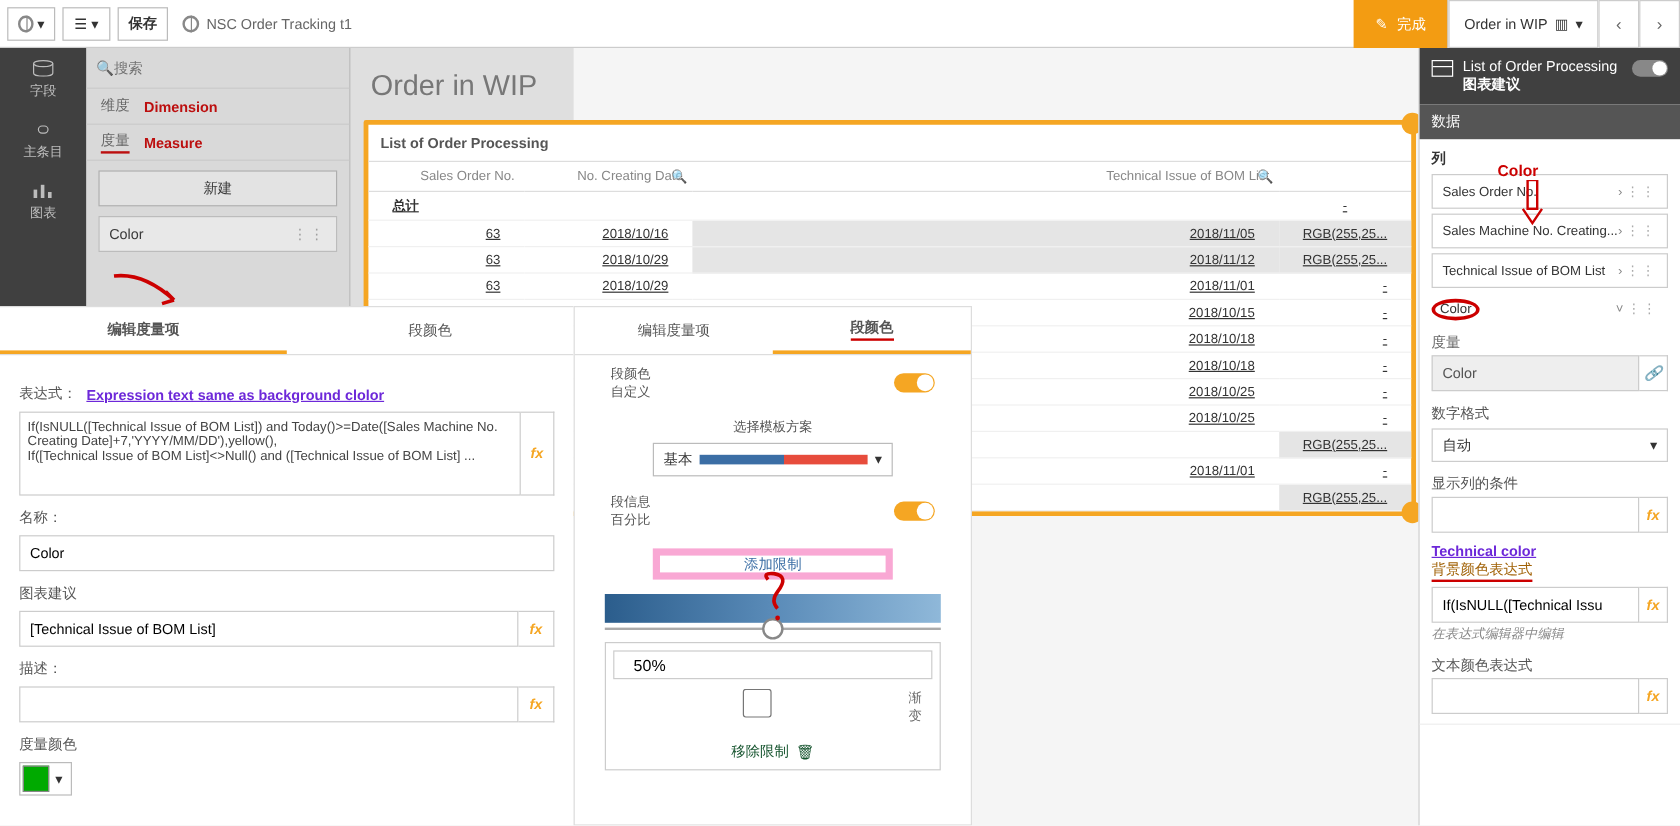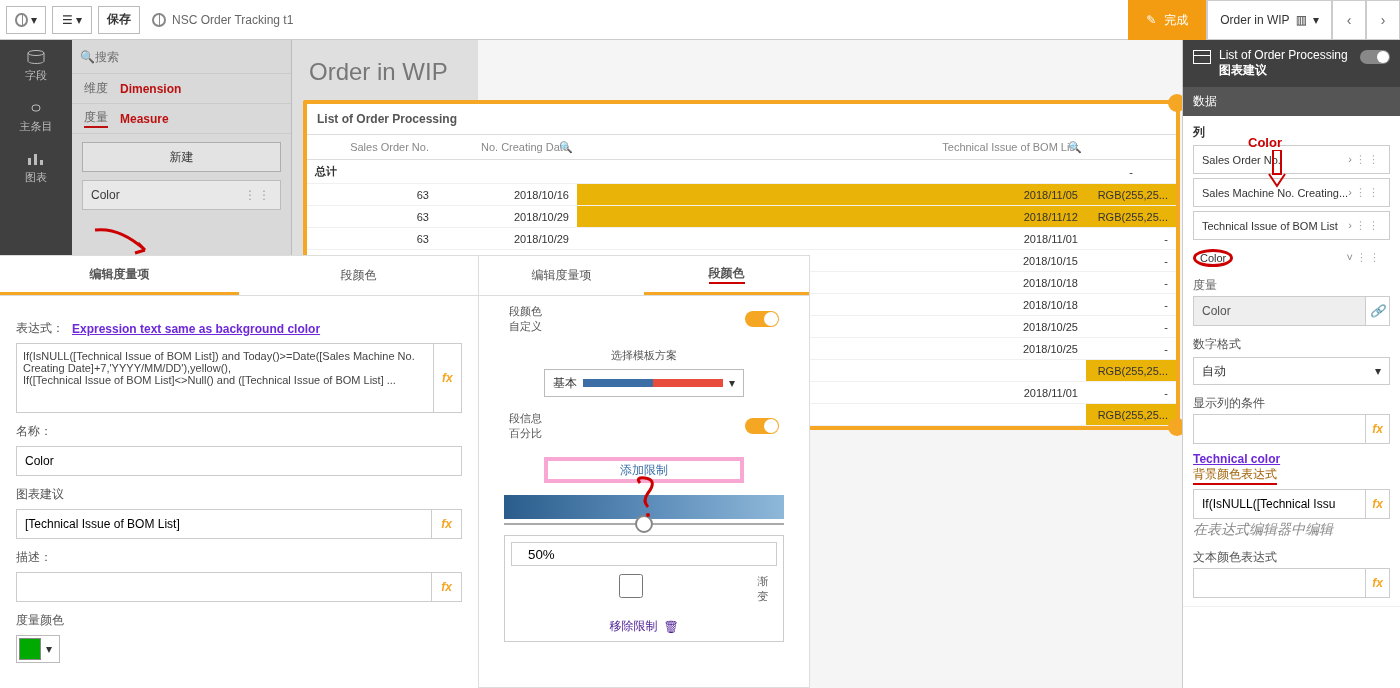--- a/index.html
+++ b/index.html
@@ -39,22 +39,22 @@
 
 .sheet { position:absolute; left:295px; top:40px; width:885px; height:430px; }
 .sheet-title { font-size:24px; color:#777; padding:18px 0 14px 14px;}
 .table-wrap { border: 4px solid #f5a623; border-radius:2px; background:#fff; position:relative; margin-left:8px;}
 .corner { width:18px;height:18px;background:#f5a623;border-radius:50%;position:absolute;}
 .corner.tr{top:-10px;right:-10px;} .corner.br{bottom:-10px;right:-10px;}
 .table-header-title { font-weight:bold; padding:8px 10px; color:#555; border-bottom:1px solid #ddd;}
 table.data { width:100%; border-collapse:collapse; font-size:11px;}
 table.data th { text-align:right; padding:6px 8px; color:#888; font-weight:normal; border-bottom:1px solid #ddd; position:relative;}
 table.data th .mag { position:absolute; right:4px; top:6px; color:#bbb;}
-table.data td { text-align:right; padding:4px 8px; border-bottom:1px solid #f0f0f0; height:22px;}
-.yellow { background:#eab308;}
+table.data td { text-align:right; padding:4px 20px; border-bottom:1px solid #f0f0f0; height:22px;text-decoration:underline;}
+.yellow { background:#e5e5e5;}
 
 
 .modal-left { position:absolute; left:0; top:255px; width:478px; height:433px; background:#fff; border-top:1px solid #ddd;}
 .tabs { display:flex; height:40px; border-bottom:1px solid #ddd;}
 .tab { flex:1; display:flex; align-items:center; justify-content:center; cursor:pointer; color:#555;}
 .tab.active { border-bottom:3px solid #f5a623; font-weight:bold;}
 .modal-body { padding:14px 16px;}
 .lbl { font-size:12px; color:#555; margin:10px 0 6px; display:flex; align-items:center; gap:8px;}
 .red-note { color:#6d28d9; font-weight:bold;text-decoration:underline;}
 .txtarea { width:100%; height:70px; border:1px solid #ccc; padding:6px; font-size:11px; color:#444; resize:none; position:relative;}
@@ -66,28 +66,28 @@
 .swatch-dd .caret{ width:16px; display:flex;align-items:center;justify-content:center;}
 
 
 .modal-center { position:absolute; left:478px; top:255px; width:332px; height:433px; background:#fff; border:1px solid #ddd;}
 .seg-row { display:flex; align-items:center; justify-content:space-between; padding:8px 30px;}
 .seg-lbl-block { font-size:11px; color:#555; text-align:center;}
 .toggle { width:34px; height:16px; background:#f5a623; border-radius:8px; position:relative;}
 .toggle::after{content:"";position:absolute;right:1px;top:1px;width:14px;height:14px;background:#fff;border-radius:50%;}
 .scheme-select { width:200px; height:28px; border:1px solid #bbb; margin:6px auto; display:flex; align-items:center; padding:0 8px; justify-content:space-between;}
 .scheme-bar { flex:1; height:8px; margin:0 6px; background:linear-gradient(90deg,#3b6ea5 0 50%,#e74c3c 50% 100%);}
-.add-limit { width:200px; height:26px; border:4px solid #f9a8d4; margin:8px auto 0; display:flex;align-items:center;justify-content:center; color:#3b6ea5; cursor:pointer;}
+.add-limit { width:200px; height:26px; border:6px solid #f9a8d4; margin:8px auto 0; display:flex;align-items:center;justify-content:center; color:#3b6ea5; cursor:pointer;}
 .seg-gradient { width:280px; height:24px; margin:12px auto 0; background:linear-gradient(90deg,#2b5d8c,#5a8bb8,#8fb8d9);}
 .slider-rail { width:280px; margin:4px auto; height:2px; background:#aaa; position:relative;}
 .slider-knob { position:absolute; left:50%; top:-8px; width:18px;height:18px;border:2px solid #888;border-radius:50%;background:#fff;transform:translateX(-50%);}
 .pct-box { width:280px; margin:10px auto 0; border:1px solid #ccc; padding:6px;}
 .pct-box input{ width:100%; border:1px solid #ccc; height:24px; padding:0 16px;}
 .chk-row{ display:flex;align-items:flex-start; gap:6px; margin-top:8px; font-size:11px; color:#666;}
-.move-limit{ display:flex;align-items:center;justify-content:center; gap:6px; margin-top:14px; color:#4c1d95;}
+.move-limit{ display:flex;align-items:center;justify-content:center; gap:6px; margin-top:14px; color:#14532d;}
 
 
 .rpanel { position:absolute; right:0; top:40px; width:218px; height:648px; background:#fff; border-left:1px solid #ccc;}
 .rpanel-hdr { background:#404040; color:#fff; padding:8px 10px; display:flex; align-items:flex-start; gap:8px;}
 .rpanel-hdr .tbl-icon{ width:18px;height:14px;border:1px solid #fff; margin-top:2px; position:relative;}
 .rpanel-hdr .tbl-icon::before{content:"";position:absolute;top:4px;left:0;right:0;border-top:1px solid #fff;}
 .rpanel-hdr .sw { width:30px;height:14px;background:#888;border-radius:7px;position:relative;margin-left:auto;margin-top:2px;}
 .rpanel-hdr .sw::after{content:"";position:absolute;right:1px;top:1px;width:12px;height:12px;border-radius:50%;background:#fff;}
 .rpanel-tab { background:#555; color:#fff; padding:6px 10px;}
 .rp-section { padding:8px 10px; border-bottom:1px solid #eee;}
@@ -408,20 +408,20 @@
     <div class="input-row">
         <input style="">
         <div class="fx-btn">fx</div>
       </div>
     <div class="red-note" style="margin:8px 0 0">Technical color</div>
     <div style="color:#a16207"><span class="red-underline">背景颜色表达式</span></div>
     <div class="input-row" style="margin-top:4px">
         <input value="If(IsNULL([Technical Issu" style="">
         <div class="fx-btn">fx</div>
       </div>
-    <div style="font-style:italic;color:#888;margin-top:2px;font-size:14px">在表达式编辑器中编辑</div>
+    <div style="font-style:italic;color:#888;margin-top:2px;font-size:11px">在表达式编辑器中编辑</div>
     <div style="margin:10px 0 2px;color:#555">文本颜色表达式</div>
     <div class="input-row">
         <input style="">
         <div class="fx-btn">fx</div>
       </div>
   </div>
 </div>
 
 </body></html>

